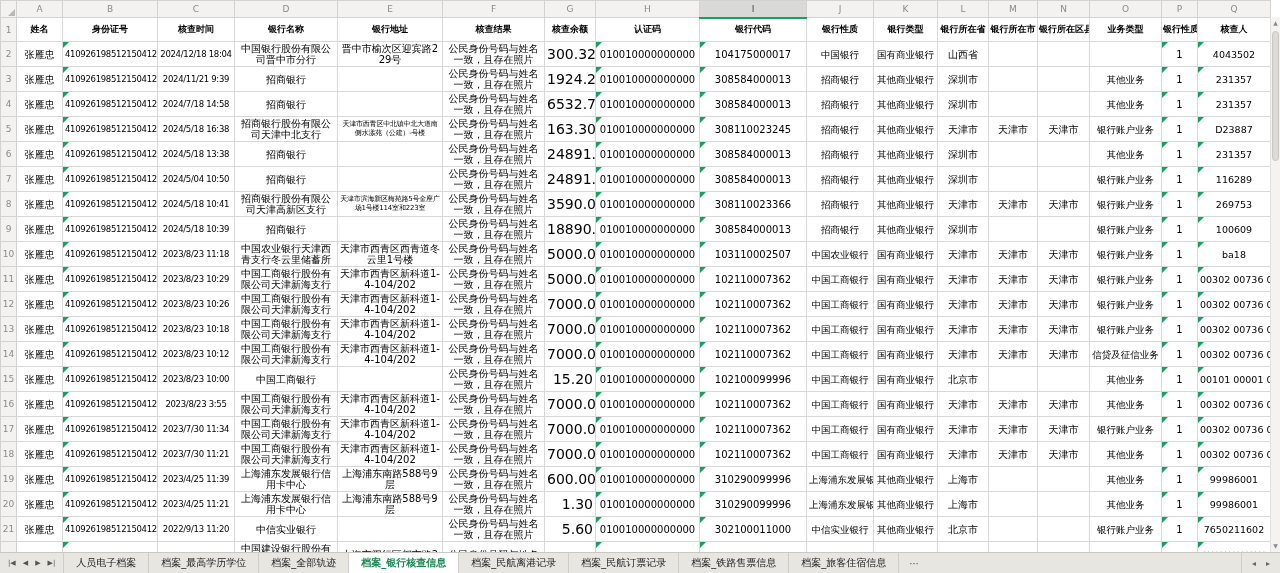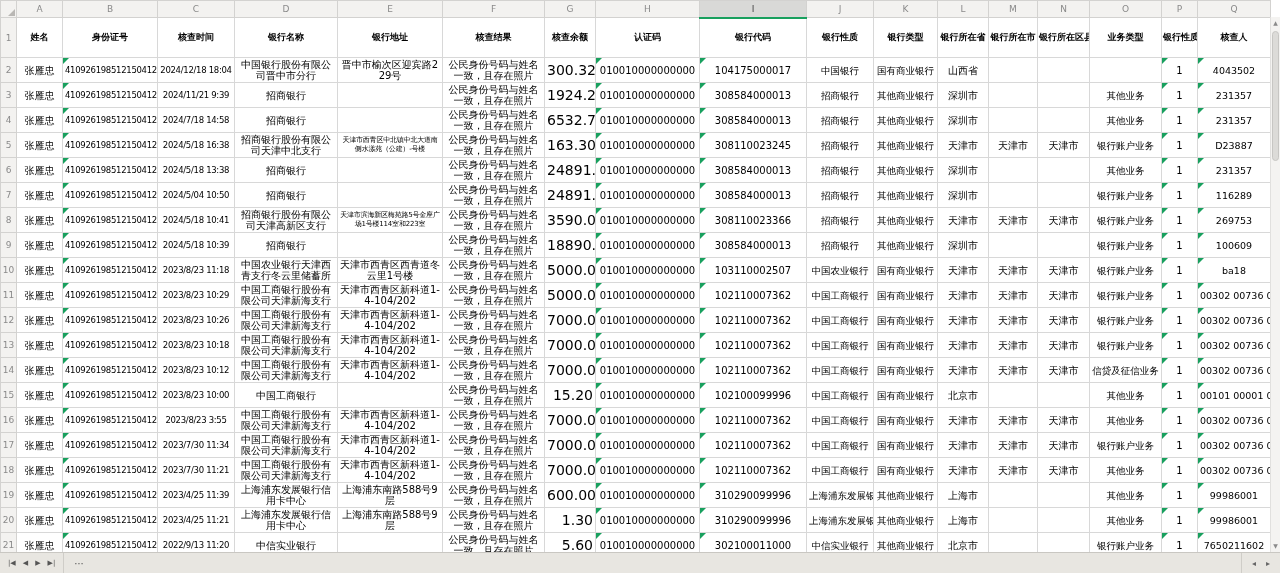--- a/index.html
+++ b/index.html
@@ -13,21 +13,21 @@
   .collabel th { height:17px; background:#f3f2f0; color:#8a8a8a; font-size:9px;
     font-weight:normal; text-align:center; border-color:#d3d2d0; }
   .collabel th.sel { background:#d9d9d7; color:#444; border-bottom:2px solid #18a05e; }
   .corner { position:relative; }
   .corner::after { content:''; position:absolute; right:1px; bottom:1px;
     border-bottom:7px solid #b9b7b4; border-left:7px solid transparent; }
   
   .gut { background:#f3f2f0; color:#8a8a8a; font-size:9px; font-weight:normal;
     text-align:center; border-color:#d3d2d0; }
   
-  .hrow th.hc { height:40px; background:#fff; color:#000; font-size:9px; font-weight:bold;
+  .hrow th.hc { height:24px; background:#fff; color:#000; font-size:9px; font-weight:bold;
     text-align:center; white-space:nowrap; padding:0 1px; }
   
   td.cell { position:relative; font-size:10px; line-height:11px; padding:1px 2px;
     color:#000; text-align:center; height:22px; white-space:nowrap; }
   td.c3, td.c4, td.c5 { white-space:normal; word-break:break-all; }
   td.c6 { text-align:right; font-size:14px; }
   td.c16 { font-size:9.5px; }
   td.c1, td.c2 { font-size:8.5px; letter-spacing:-0.3px; }
   td.c9, td.c10, td.c14 { font-size:9.5px; }
   td.tiny { font-size:7px; letter-spacing:-0.2px; white-space:normal; word-break:break-all; line-height:9px; }
@@ -553,19 +553,29 @@
     </div>
   </div>
 
   <div class="tabbar">
     <div class="navs" id="tab-navs">
         <span class="navbtn">|◀</span>
         <span class="navbtn">◀</span>
         <span class="navbtn">▶</span>
         <span class="navbtn">▶|</span>
       </div>
+    <div id="tabs" style="display:flex;align-items:stretch;">
+        <div class="tab">人员电子档案</div>
+        <div class="tab">档案_最高学历学位</div>
+        <div class="tab">档案_全部轨迹</div>
+        <div class="tab active">档案_银行核查信息</div>
+        <div class="tab">档案_民航离港记录</div>
+        <div class="tab">档案_民航订票记录</div>
+        <div class="tab">档案_铁路售票信息</div>
+        <div class="tab">档案_旅客住宿信息</div>
+      </div>
     <div class="more">⋯</div>
     <div class="hscroll">
       <span>◂</span>
       <span>▸</span>
     </div>
   </div>
 </div>
 
 </body></html>

